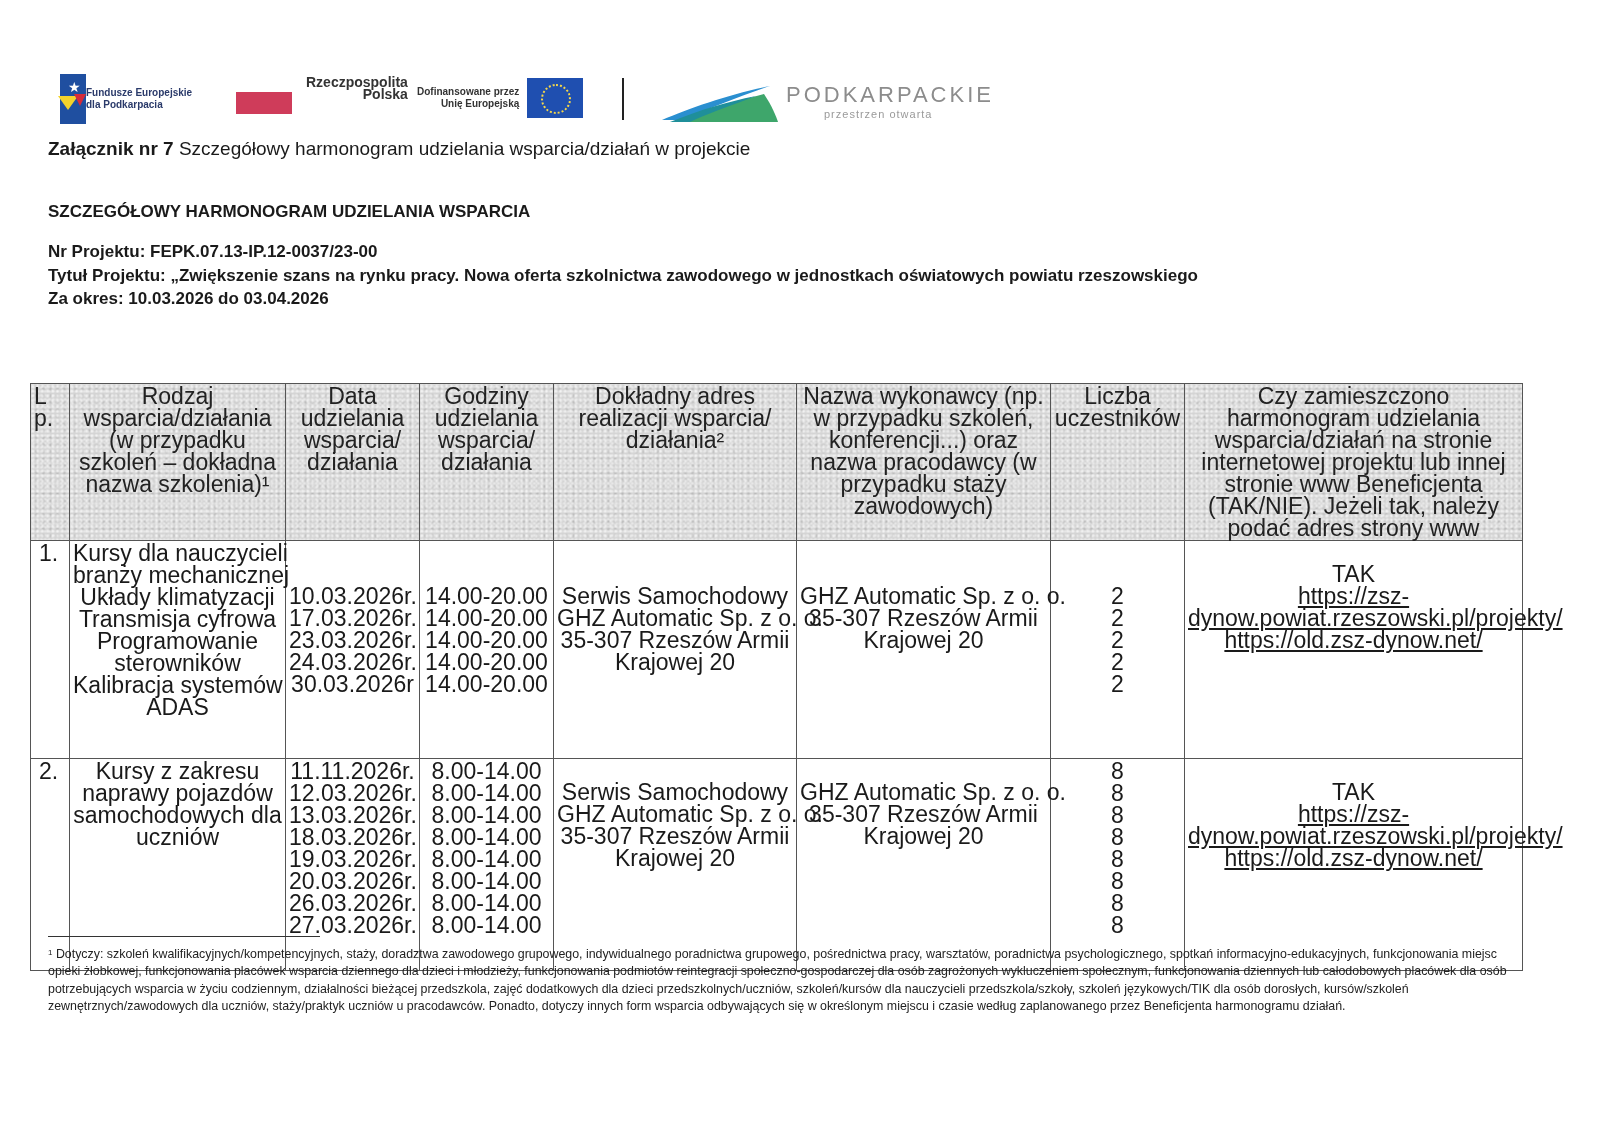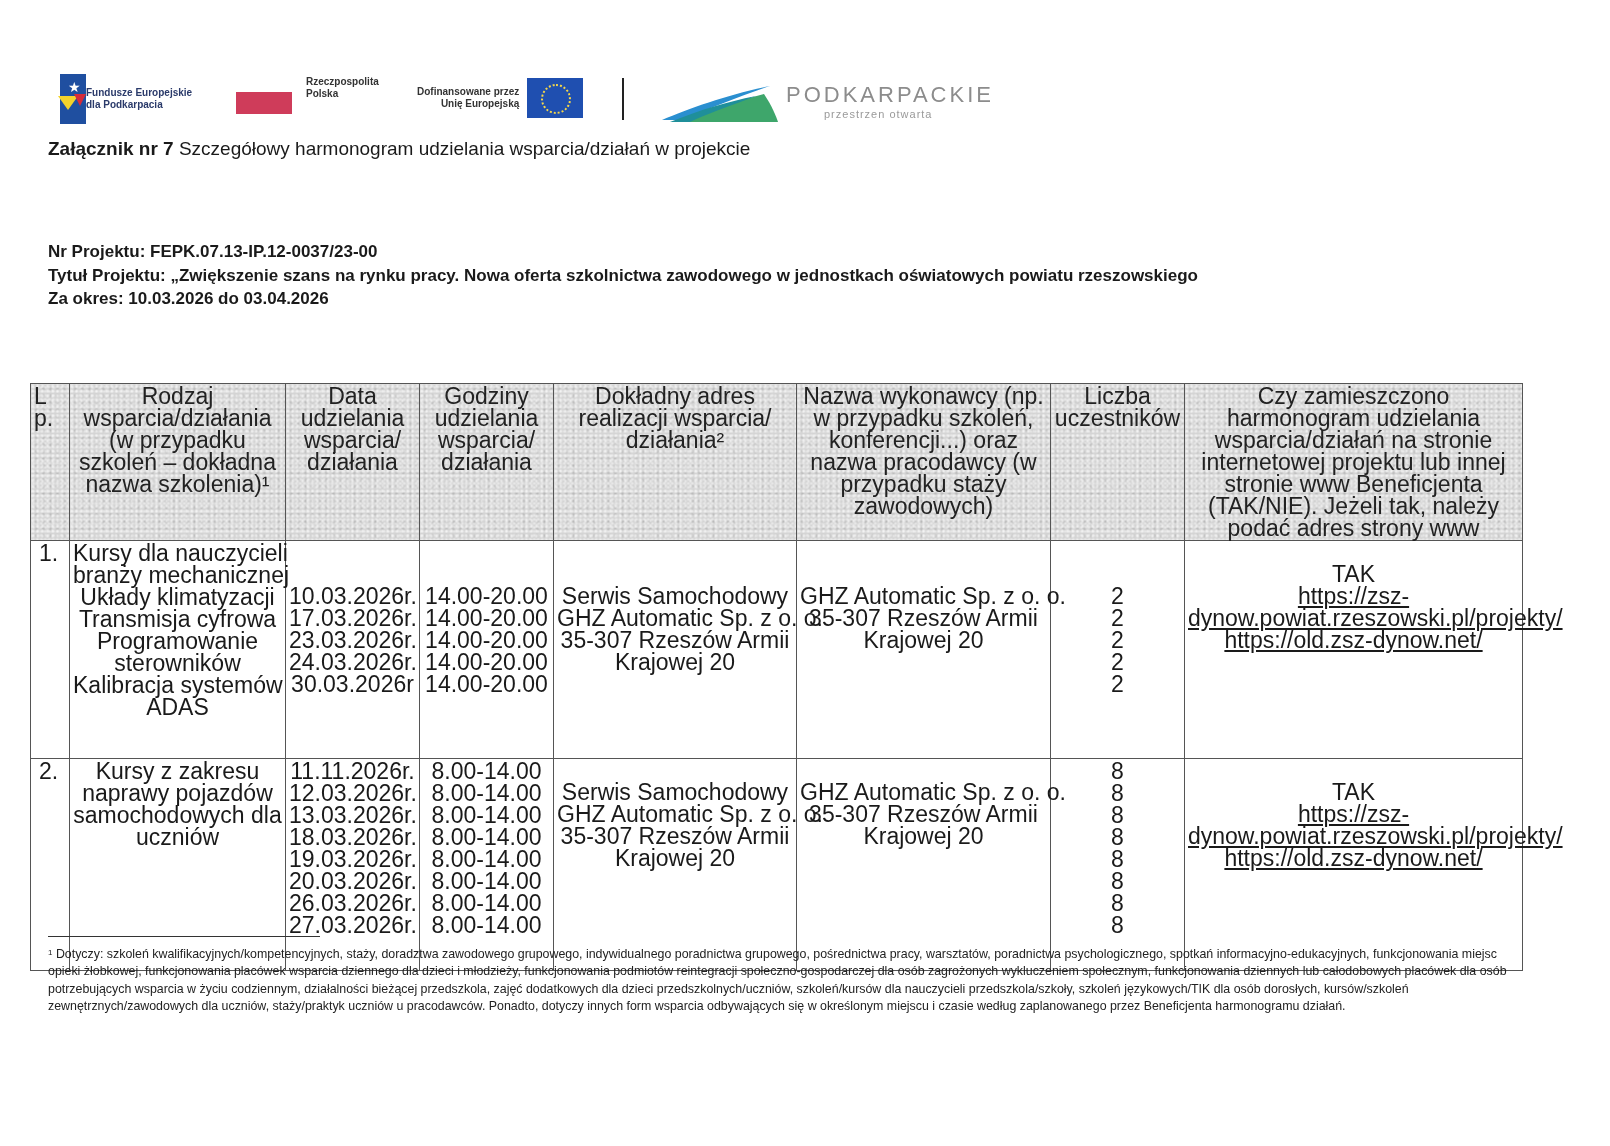--- a/index.html
+++ b/index.html
@@ -9,21 +9,21 @@
   
   .logos { position: absolute; top: 72px; left: 60px; height: 54px; width: 980px; }
   .logo-fe { position: absolute; left: 0; top: 2px; display: flex; align-items: center; }
   .fe-mark { width: 26px; height: 50px; position: relative; background: #1f4fa0; }
   .fe-mark .star-white { position: absolute; left: 8px; top: 6px; color: #fff; font-size: 14px; line-height: 14px; }
   .fe-mark .yel { position: absolute; left: -2px; top: 22px; width: 0; height: 0; border-left: 10px solid transparent; border-right: 10px solid transparent; border-top: 14px solid #f3d32b; }
   .fe-mark .red { position: absolute; left: 14px; top: 20px; width: 0; height: 0; border-left: 6px solid transparent; border-right: 6px solid transparent; border-top: 12px solid #d62b3a; }
   .fe-text { margin-left: 0; font-size: 10px; font-weight: bold; color: #2a3a6a; line-height: 12px; }
   .logo-rp { position: absolute; left: 176px; top: 4px; display: flex; align-items: flex-start; }
   .rp-flag { width: 56px; height: 22px; background: #cf3c5a; margin-top: 16px; }
-  .rp-text { margin-left: 14px; font-size: 10px; font-weight: bold; color: #333; line-height: 12px; }
+  .rp-text { margin-left: 14px; font-size: 14px; font-weight: bold; color: #333; line-height: 12px; text-align: right; }
   .logo-ue { position: absolute; left: 357px; top: 6px; display: flex; align-items: center; }
   .ue-text { font-size: 10px; font-weight: bold; color: #333; line-height: 12px; text-align: right; }
   .ue-flag { margin-left: 8px; width: 56px; height: 40px; background: #1f4fb0; position: relative; }
   .ue-flag .ring { position: absolute; left: 14px; top: 6px; width: 26px; height: 26px; border-radius: 50%; border: 2px dotted #f5d74a; }
   .sep { position: absolute; left: 562px; top: 6px; width: 2px; height: 42px; background: #222; }
   .logo-pk { position: absolute; left: 600px; top: 8px; width: 340px; height: 44px; }
   .pk-swoosh { position: absolute; left: 0; top: 0; width: 120px; height: 44px; }
   .pk-name { position: absolute; left: 126px; top: 2px; font-size: 22px; letter-spacing: 3px; color: #8c8c8c; }
   .pk-sub { position: absolute; left: 164px; top: 28px; font-size: 11px; letter-spacing: 1px; color: #9a9a9a; }
 
@@ -95,20 +95,21 @@
         <path d="M2 40 C 30 28, 70 14, 110 6 C 80 16, 50 28, 22 40 Z" fill="#2a8fd0"></path>
         <path d="M24 42 C 50 30, 80 20, 104 14 C 112 26, 116 36, 118 42 Z" fill="#3ea66b"></path>
         <path d="M10 42 C 40 30, 66 22, 96 16 C 70 26, 46 34, 30 42 Z" fill="#1f8f9a"></path>
       </svg>
       <div class="pk-name">PODKARPACKIE</div>
       <div class="pk-sub">przestrzen otwarta</div>
     </div>
   </div>
 
   <div class="attachment"><b>Załącznik nr 7</b><span> Szczegółowy harmonogram udzielania wsparcia/działań w projekcie</span></div>
+  <div class="doc-title">SZCZEGÓŁOWY HARMONOGRAM UDZIELANIA WSPARCIA</div>
   <div class="meta">
     <div>Nr Projektu: FEPK.07.13-IP.12-0037/23-00</div>
     <div>Tytuł Projektu: „Zwiększenie szans na rynku pracy. Nowa oferta szkolnictwa zawodowego w jednostkach oświatowych powiatu rzeszowskiego</div>
     <div>Za okres: 10.03.2026 do 03.04.2026</div>
   </div>
 
   <table class="tbl">
     <colgroup>
       <col style="width:39px">
         <col style="width:216px">

